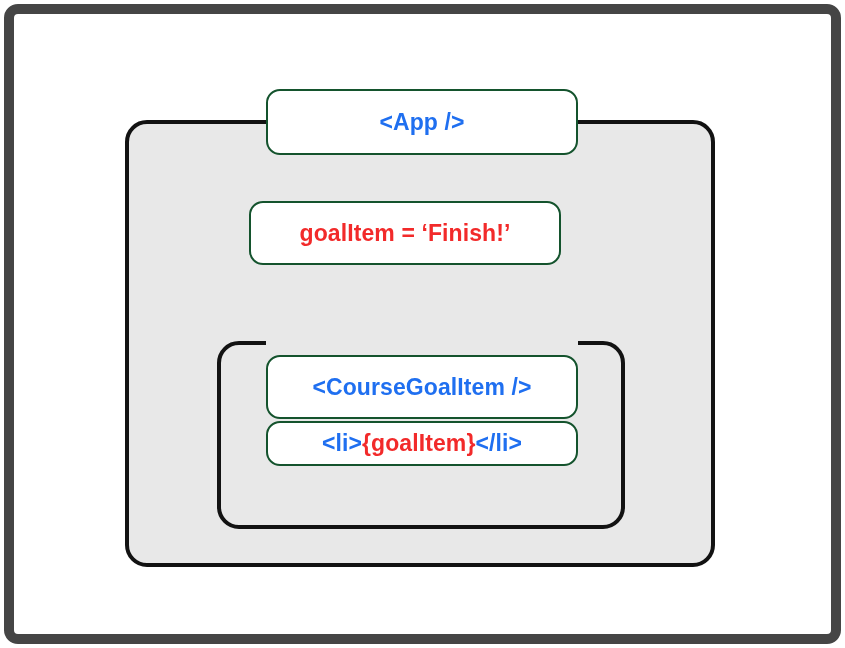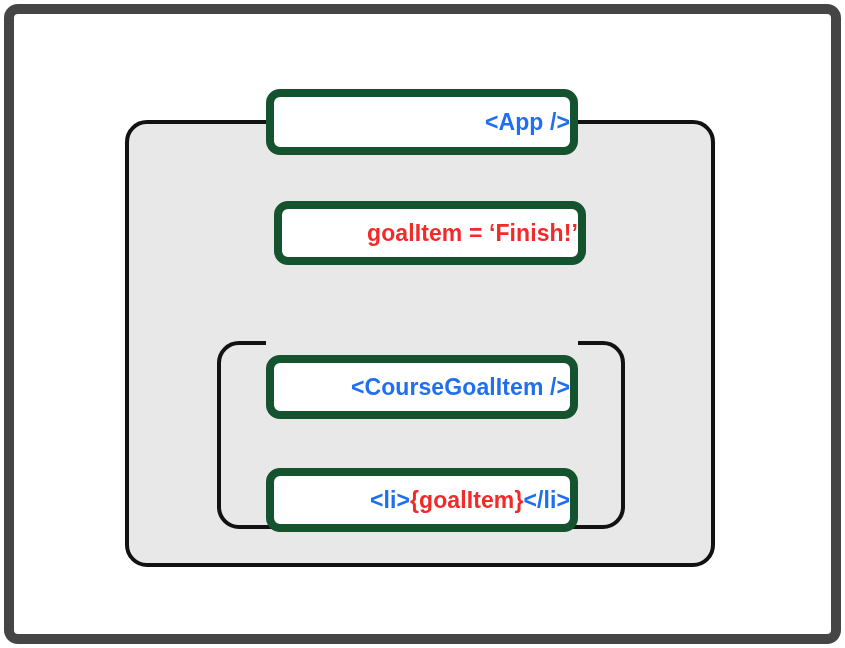--- a/index.html
+++ b/index.html
@@ -41,43 +41,43 @@
     top: 0;
     width: 845px;
     height: 648px;
   }
 
   
   .node-box {
     position: absolute;
     box-sizing: border-box;
     background: #ffffff;
-    border: 8px solid #14532d;
+    border: 2px solid #14532d;
     border-radius: 14px;
     display: flex;
     align-items: center;
-    justify-content: flex-end;
+    justify-content: center;
     text-align: center;
     white-space: nowrap;
   }
   .node-label {
     font-family: "Liberation Sans", sans-serif;
     font-weight: bold;
     font-size: 23px;
     letter-spacing: 0.1px;
     line-height: 1;
   }
   .tok-blue { color: #1f6ff0; }
   .tok-red  { color: #f22a2a; }
 
   
   #box-app          { left: 266px; top: 89px;  width: 312px; height: 66px; }
-  #box-goalitem     { left: 274px; top: 201px; width: 312px; height: 64px; }
+  #box-goalitem     { left: 249px; top: 201px; width: 312px; height: 64px; }
   #box-coursegoal   { left: 266px; top: 311px; width: 312px; height: 64px; margin-top: 44px; }
-  #box-li           { left: 266px; top: 421px; width: 312px; height: 64px; margin-top: 47px; }
+  #box-li           { left: 266px; top: 421px; width: 312px; height: 45px; }
 </style>
 </head>
 <body>
 
 <div class="canvas">
 
   <div class="outer-frame"></div>
 
   <svg class="diagram-svg" viewBox="0 0 845 648" aria-hidden="true">
 

